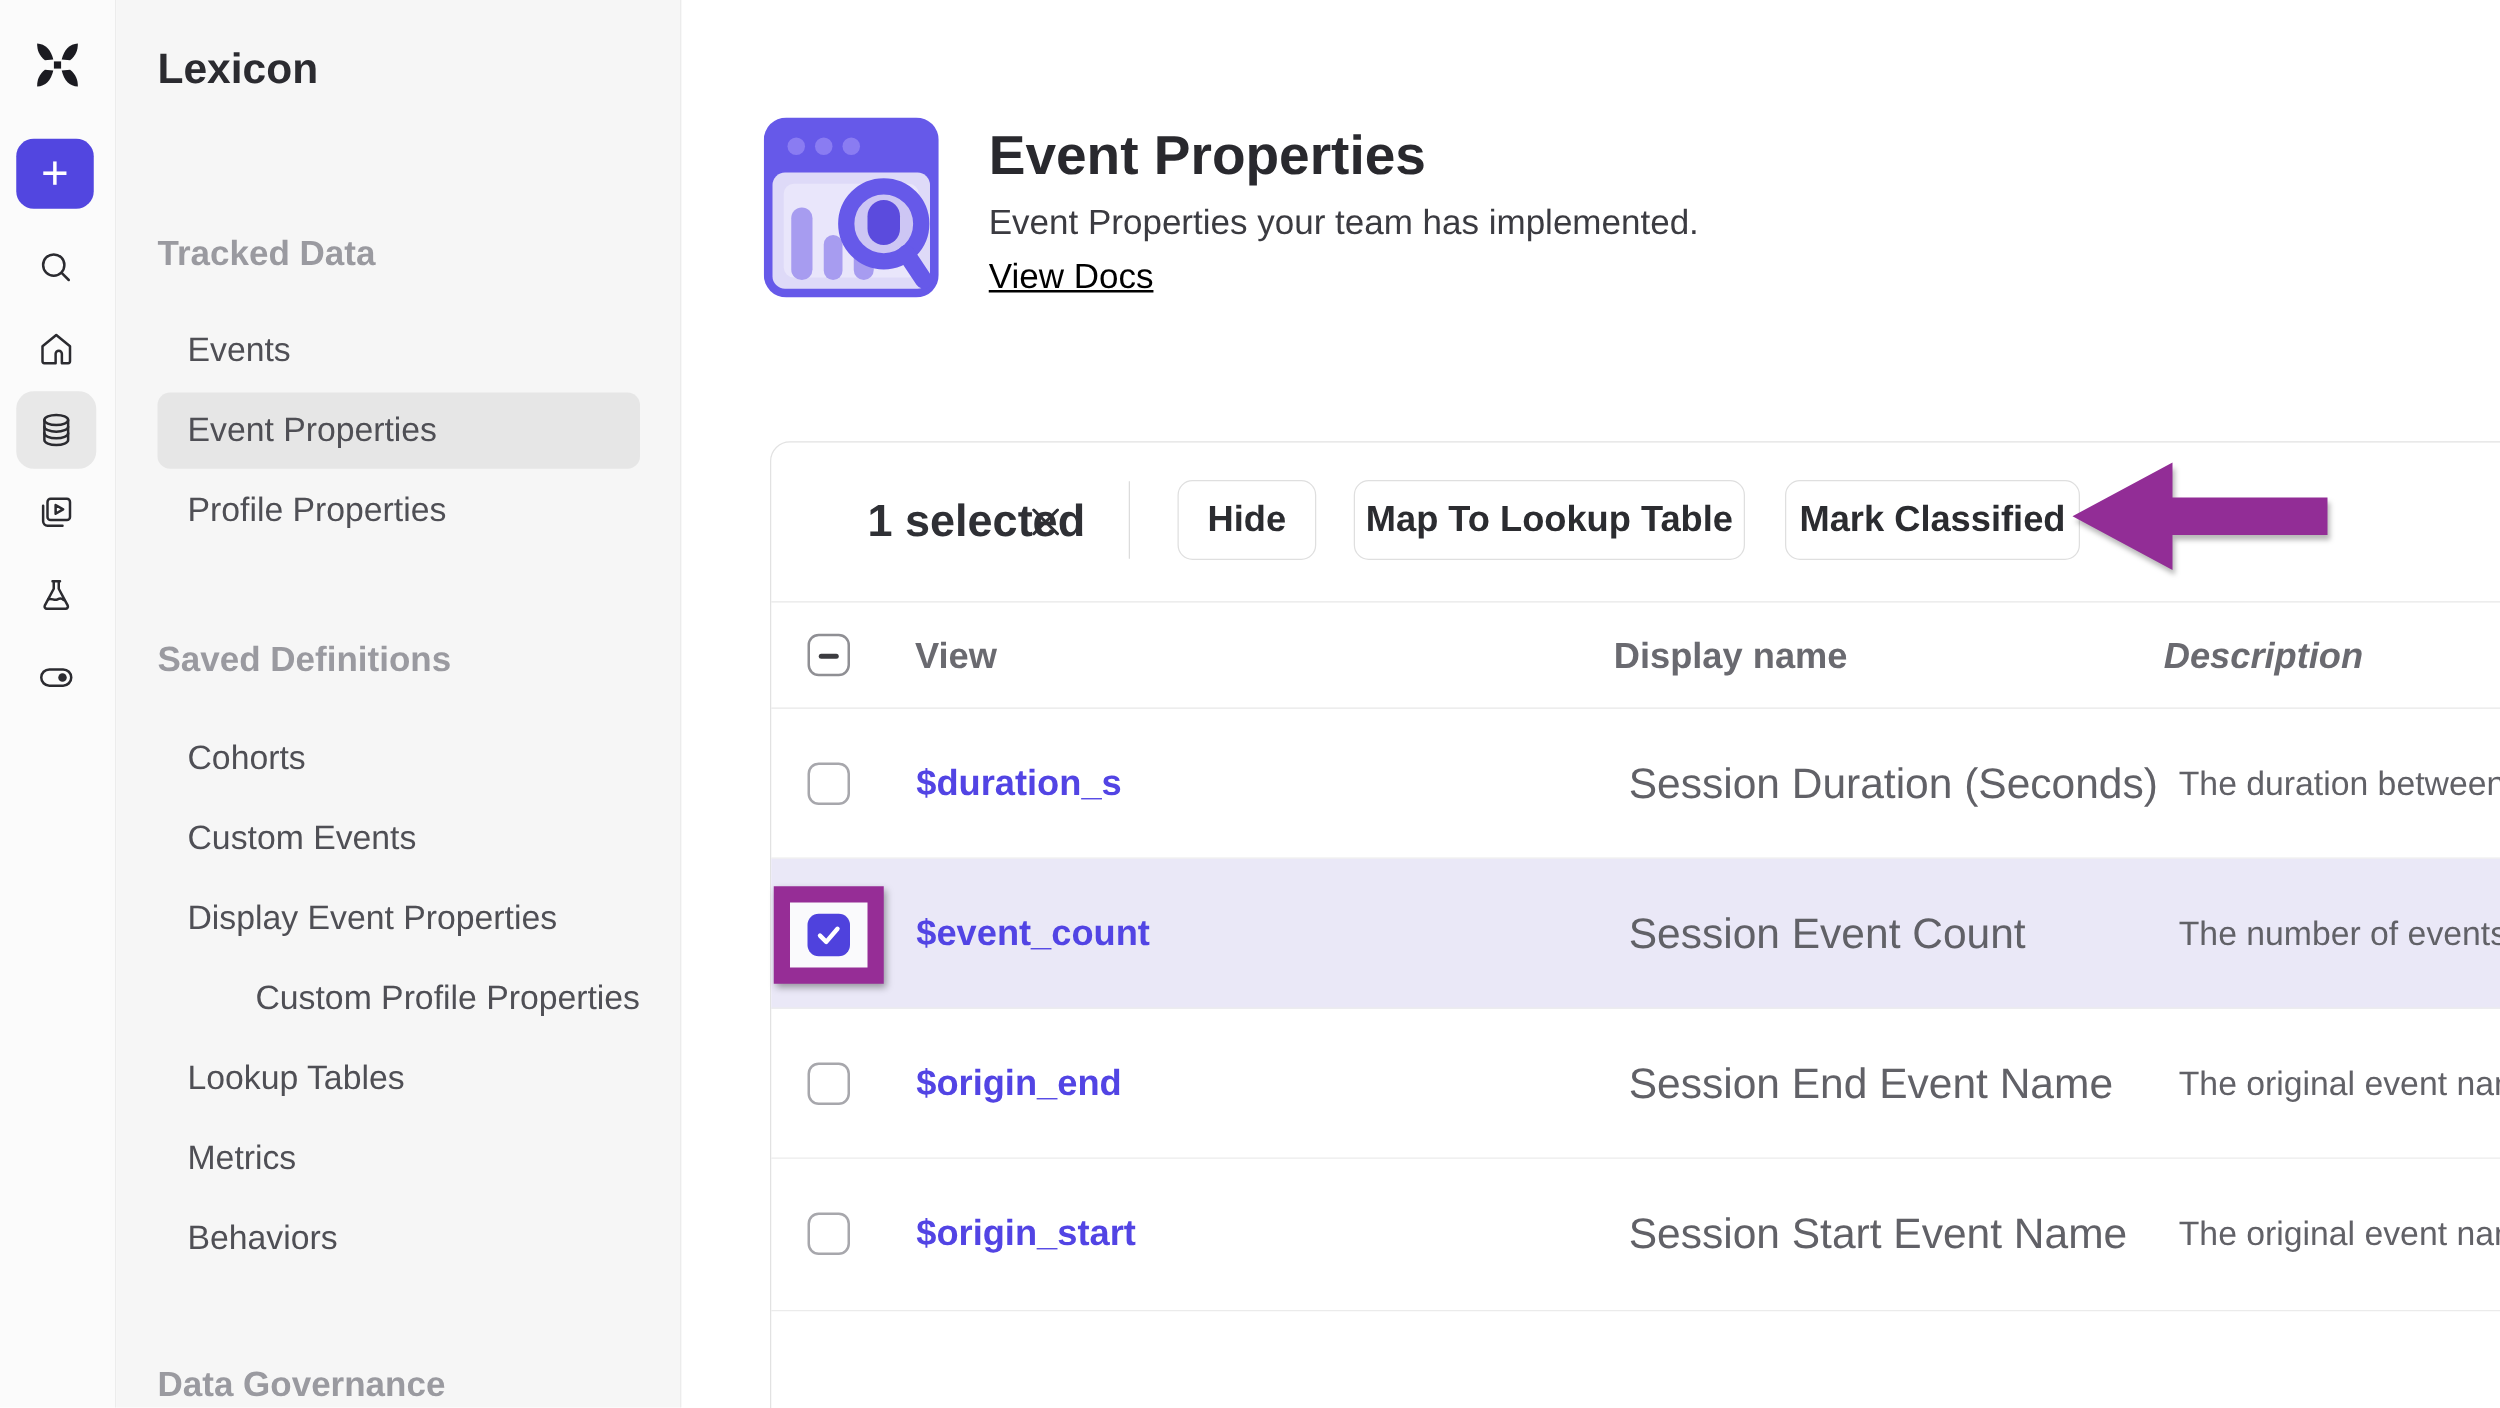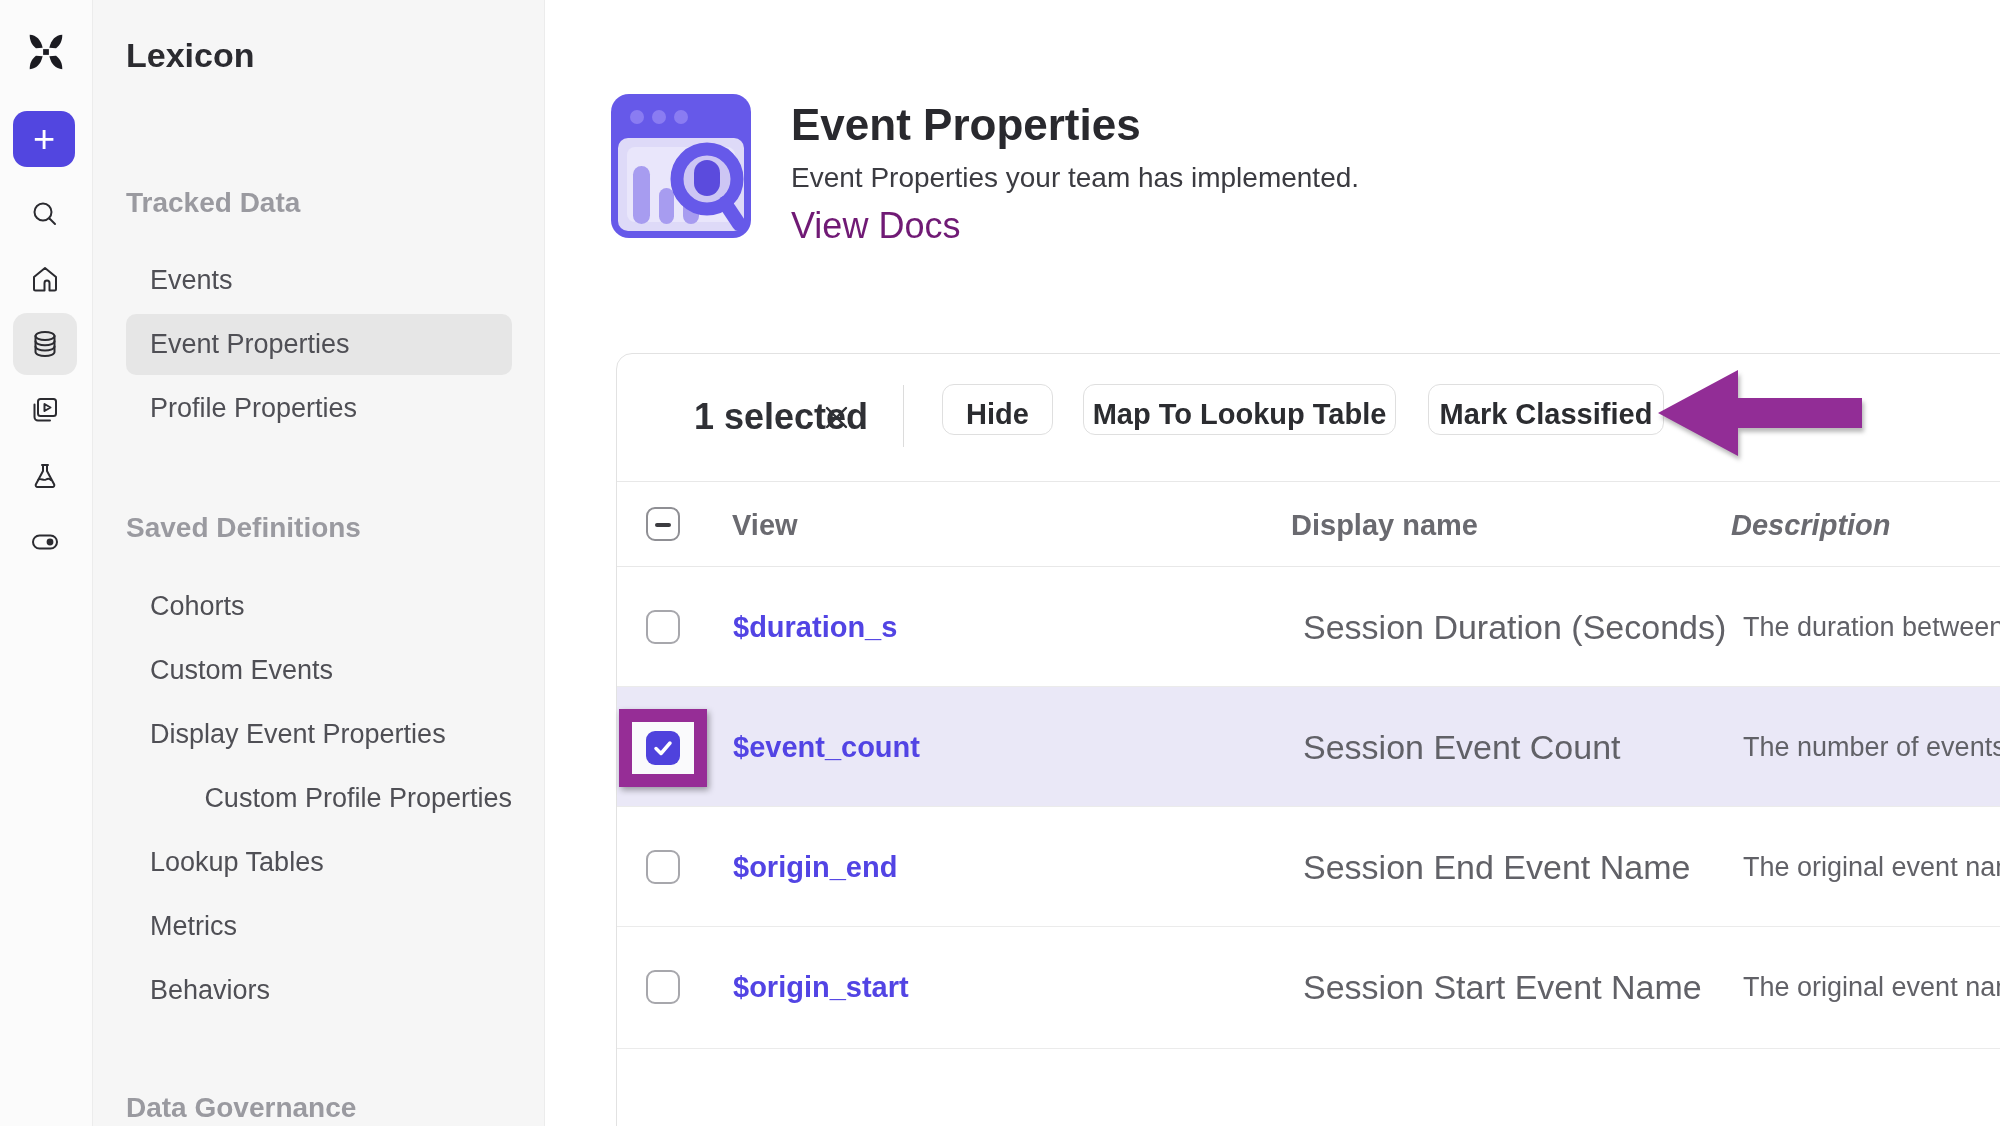--- a/index.html
+++ b/index.html
@@ -24,33 +24,33 @@
   .side-header { position:absolute; left:33px; height:34px; line-height:34px;
     font-size:28px; font-weight:600; color:#9a9aa0; }
   .side-item { position:absolute; left:33px; width:386px; height:61px; line-height:61px;
     padding-left:24px; font-size:27px; color:#4f4f55; border-radius:10px; cursor:pointer; }
   .side-item.selected { background:#e6e6e6; }
 
   
   #app-icon { position:absolute; left:611px; top:94px; }
   #page-title { position:absolute; left:791px; top:100px; font-size:44px; font-weight:700; color:#29292e; }
   #page-subtitle { position:absolute; left:791px; top:162px; font-size:28px; color:#3b3b41; }
-  #view-docs { position:absolute; left:791px; top:205px; font-size:36px; font-weight:500;
-    color:#701a75; cursor:pointer; }
+  #view-docs { position:absolute; left:791px; top:205px; font-size:28px; font-weight:500;
+    color:#000000; cursor:pointer;text-decoration:underline; }
 
   
   #card { position:absolute; left:616px; top:353px; width:1500px; height:900px;
     background:#fff; border:1.5px solid #e2e2e2; border-radius:16px; }
   #toolbar { position:absolute; left:0; top:0; width:100%; height:127px; }
   #selection-label { position:absolute; left:77px; top:32px; height:62px; line-height:62px;
     font-size:36px; font-weight:600; color:#2f3035; }
   #clear-selection { position:absolute; left:206px; top:50px; width:27px; height:27px; cursor:pointer; }
   #clear-selection svg { width:27px; height:27px; stroke:#2f3035; stroke-width:2.4; fill:none; stroke-linecap:round; }
   #toolbar-divider { position:absolute; left:286px; top:31px; height:62px; border-left:1.5px solid #dcdcdc; }
-  .tb-btn { position:absolute; top:30px; height:51px; background:#fff; border:1.5px solid #dfdfdf;
+  .tb-btn { position:absolute; top:30px; height:64px; background:#fff; border:1.5px solid #dfdfdf;
     border-radius:12px; font-size:29px; font-weight:600; color:#2b2c30; text-align:center;
     line-height:58px; cursor:pointer; }
   #btn-hide { left:325px; width:111px; }
   #btn-map  { left:466px; width:313px; }
   #btn-mark { left:811px; width:236px; }
 
   #thead { position:absolute; left:0; top:127px; width:100%; height:86px;
     border-top:1px solid #e8e8e8; border-bottom:1px solid #e8e8e8; }
   .th { position:absolute; top:0; height:86px; line-height:86px; font-size:29px;
     font-weight:600; color:#6a6a70; }

